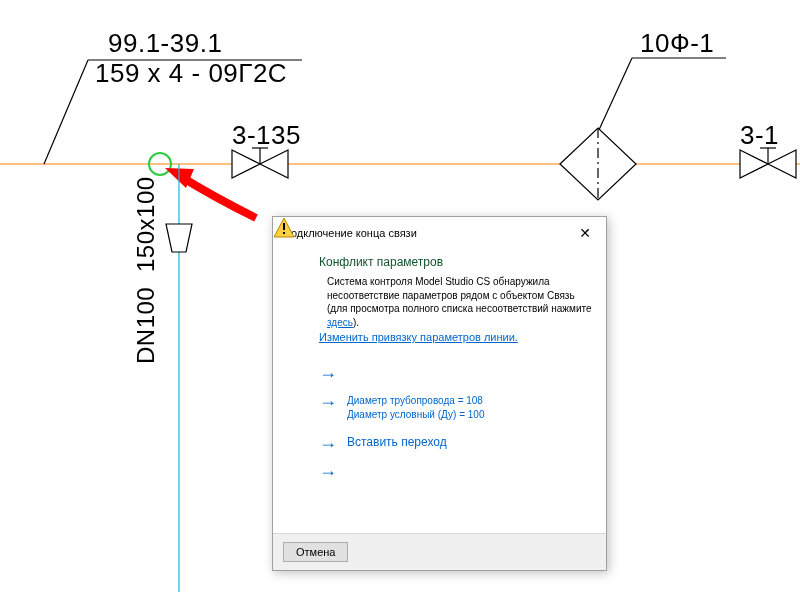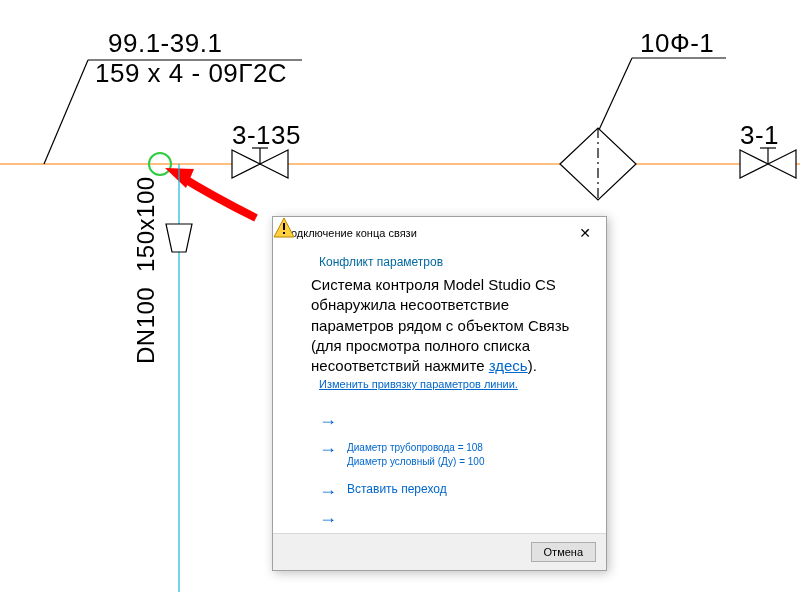--- a/index.html
+++ b/index.html
@@ -21,33 +21,33 @@
     display: flex; align-items: center; justify-content: space-between;
     padding: 6px 8px 6px 10px;
     font-size: 11px;
   }
   .dialog-close {
     width: 26px; height: 20px; display: flex; align-items: center; justify-content: center;
     font-size: 14px; cursor: pointer; color: #000;
   }
   .dialog-body { padding: 4px 14px 10px 14px; }
   .dlg-row1 { display: flex; gap: 10px; align-items: flex-start; margin-bottom: 6px; }
-  .dlg-heading { color: #0369a1; font-size: 12px; font-weight: 400; padding-top: 2px; }
-  .dlg-desc { font-size: 15px; line-height: 1.35; margin-left: 24px; margin-bottom: 2px; color: #000; }
+  .dlg-heading { color: #14532d; font-size: 12px; font-weight: 400; padding-top: 2px; }
+  .dlg-desc { font-size: 10px; line-height: 1.35; margin-left: 40px; margin-bottom: 2px; color: #000; }
   a.link { color: #0066cc; text-decoration: underline; cursor: pointer; }
   .dlg-change { font-size: 11px; margin-left: 32px; margin-bottom: 22px; }
   .option-list { margin-left: 32px; display: flex; flex-direction: column; gap: 14px; }
   .option { display: flex; gap: 10px; align-items: flex-start; cursor: pointer; }
   .arrow { color: #0066cc; font-size: 18px; line-height: 14px; margin-top: 0; font-weight: 300; }
   .opt-title { color: #0066cc; font-size: 12px; }
   .opt-sub { color: #0066cc; font-size: 10px; line-height: 1.3; margin-top: 1px; }
   .dialog-footer {
     position: absolute; left: 0; right: 0; bottom: 0;
     background: #f0f0f0; border-top: 1px solid #d8d8d8;
-    display: flex; justify-content: flex-end; padding: 8px 10px;
+    display: flex; justify-content: flex-start; padding: 8px 10px;
   }
   .btn-cancel {
     background: #e1e1e1; border: 1px solid #adadad;
     padding: 3px 12px; font-size: 11px; cursor: pointer;
   }
   .warn-icon-wrap { width: 22px; flex: 0 0 22px; }
 </style>
 </head>
 <body>
 

